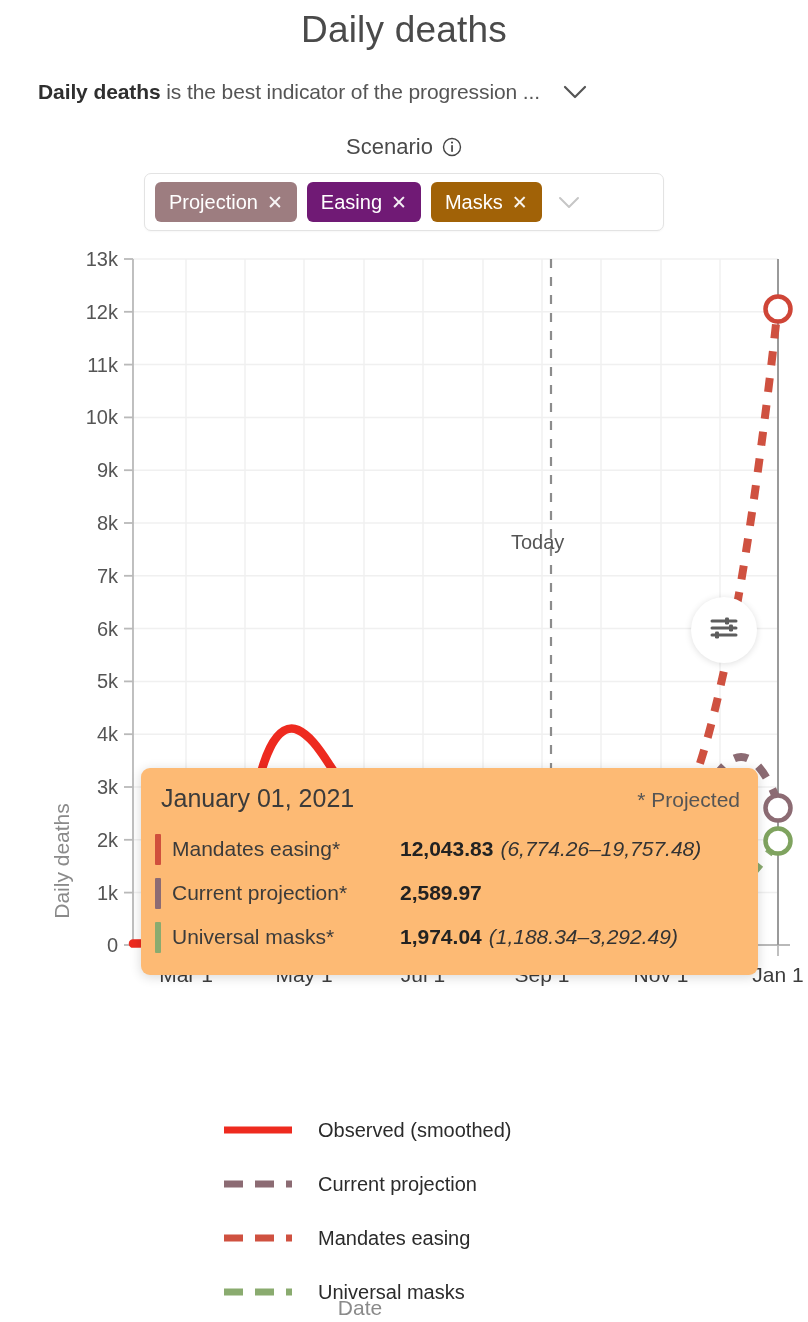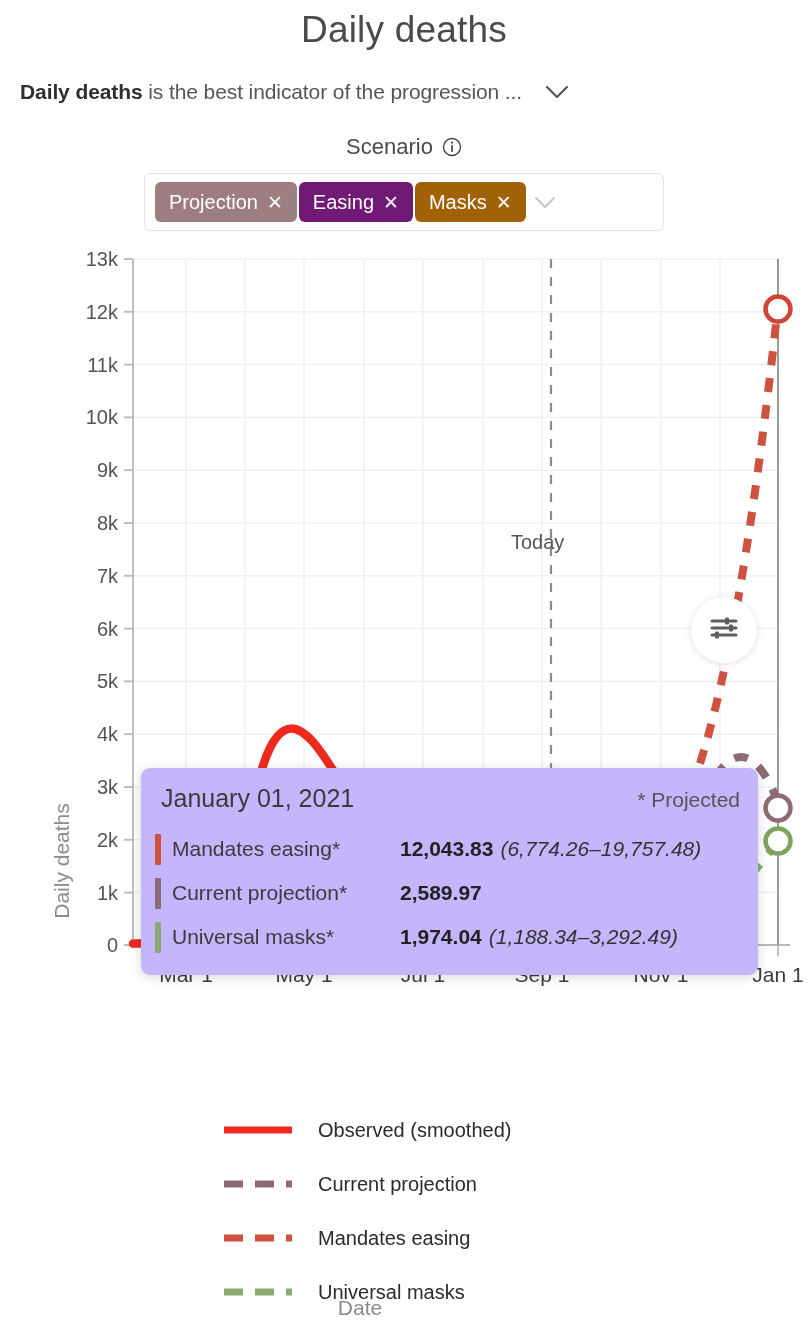--- a/index.html
+++ b/index.html
@@ -24,21 +24,21 @@
     color: #4a4a4a;
     letter-spacing: .2px;
     margin: 8px 0 0 0;
     line-height: 44px;
   }
 
   .subtitle-row {
     display: flex;
     align-items: center;
     justify-content: flex-start;
-    padding: 0 22px 0 20px;
+    padding: 0 22px 0 38px;
     margin-top: 25px;
     height: 30px;
   }
   .subtitle-text {
     font-size: 21px;
     color: #555555;
     white-space: nowrap;
     letter-spacing: -.1px;
   }
   .subtitle-text b {
@@ -74,21 +74,21 @@
     margin: 13px auto 0 auto;
     width: 520px;
     height: 58px;
     box-sizing: border-box;
     border: 1px solid #e3e3e3;
     border-radius: 7px;
     background: #fff;
     display: flex;
     align-items: center;
     padding: 0 10px;
-    gap: 2px;
+    gap: 10px;
     box-shadow: 0 1px 2px rgba(0,0,0,.035);
   }
   .chip {
     height: 40px;
     border-radius: 6px;
     display: flex;
     align-items: center;
     gap: 9px;
     padding: 0 14px;
     color: #ffffff;
@@ -155,21 +155,21 @@
     display: flex; align-items: center; justify-content: center;
   }
 
   
   .tooltip {
     position: absolute;
     left: 141px;
     top: 531px;
     width: 617px;
     box-sizing: border-box;
-    background: #c4b5fd;
+    background: #fdba74;
     border-radius: 9px;
     box-shadow: 0 2px 12px rgba(0,0,0,.16);
     padding: 16px 18px 16px 14px;
   }
   .tt-head {
     display: flex;
     align-items: baseline;
     justify-content: space-between;
     margin-bottom: 14px;
   }

